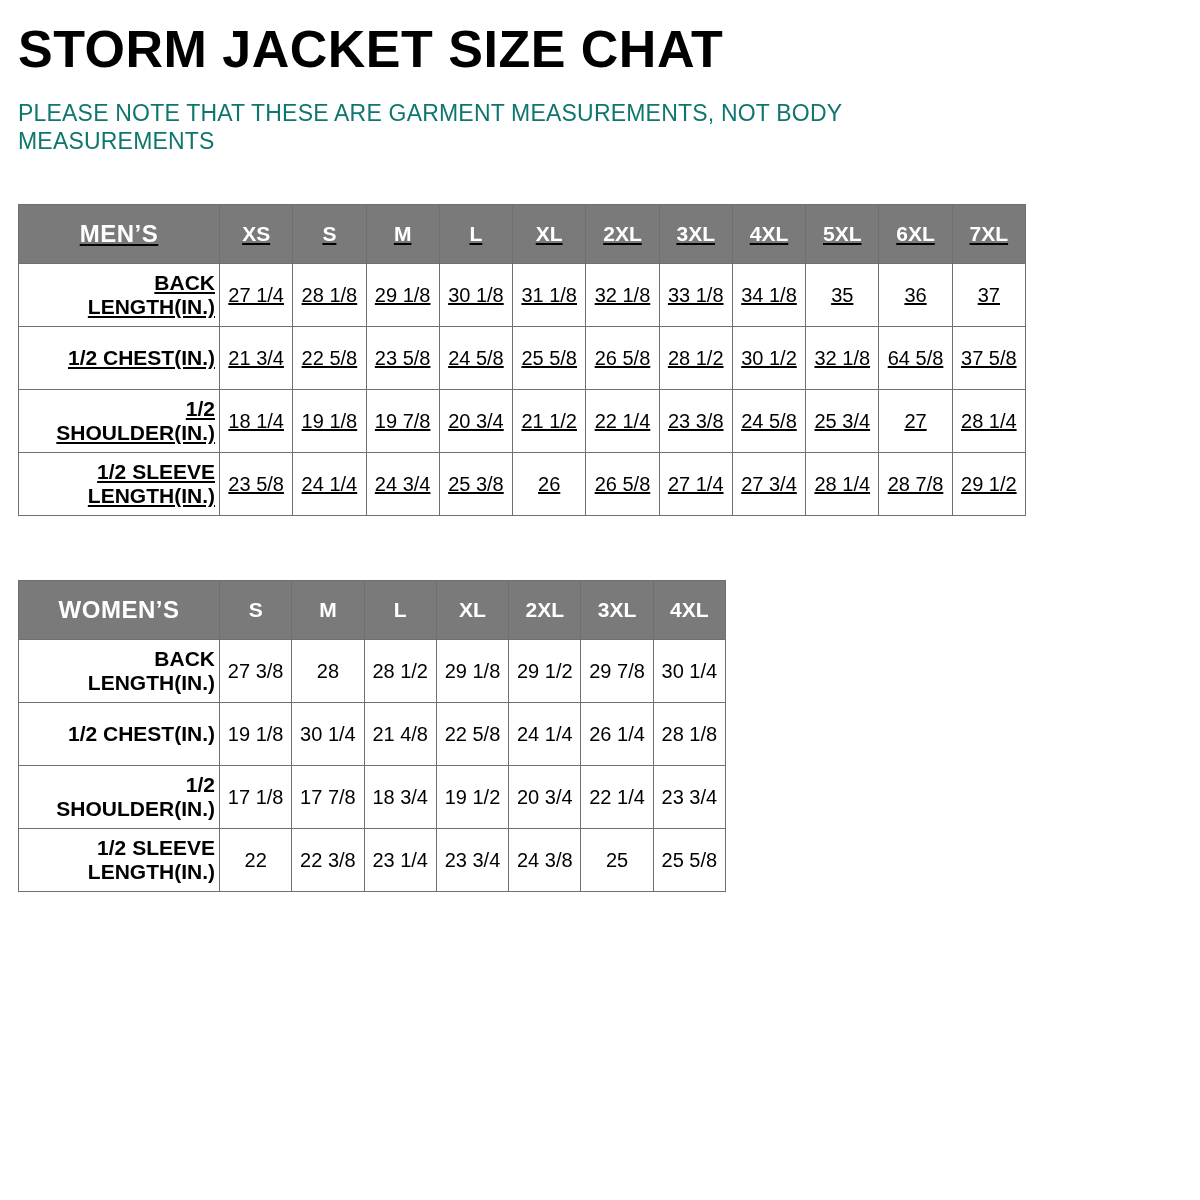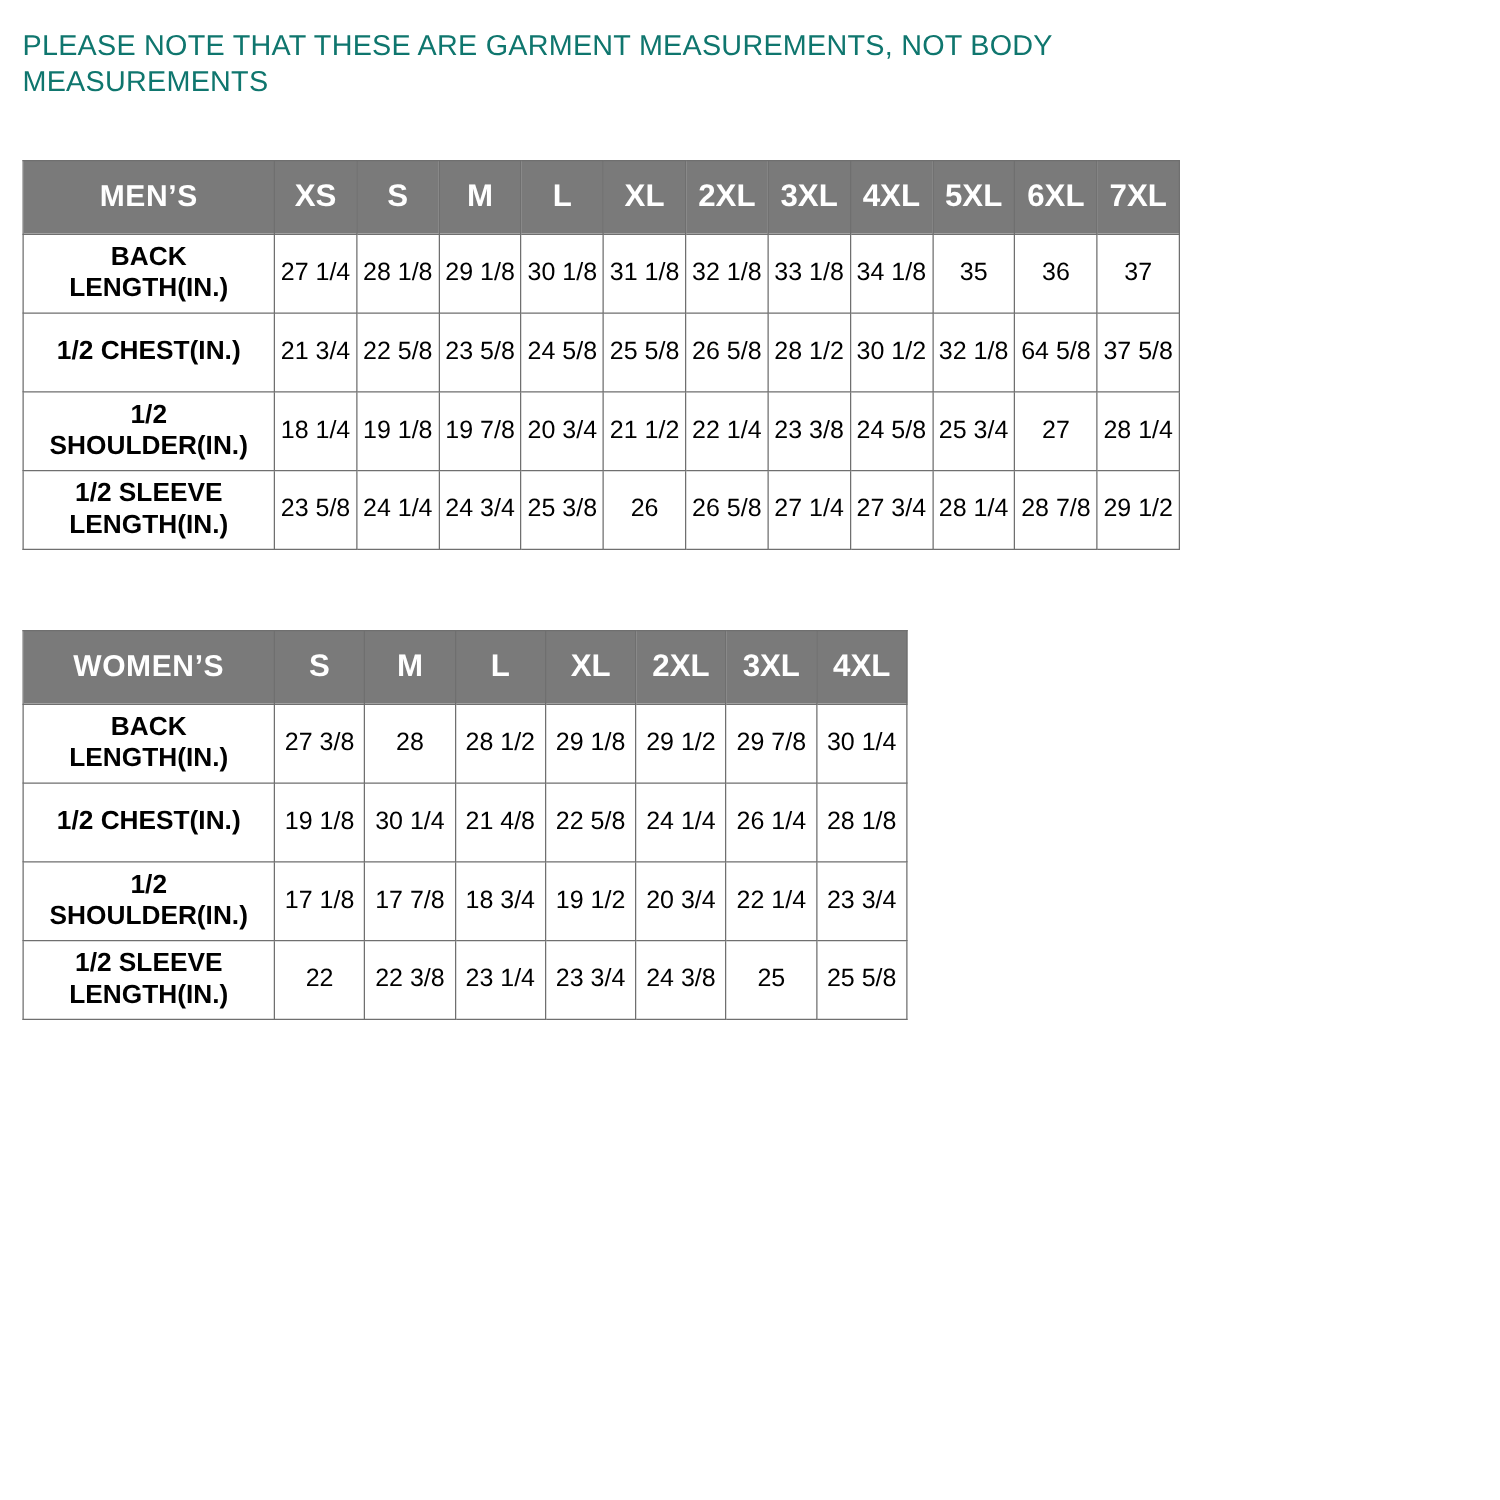--- a/index.html
+++ b/index.html
@@ -38,73 +38,76 @@
     max-width: 960px;
     letter-spacing: 0.2px;
   }
   table {
     border-collapse: collapse;
     table-layout: fixed;
     border: 1px solid #6f6f6f;
   }
   table.men-table {
     margin-top: 48px;
-    width: 926px;
+    width: 1008px;
+    text-decoration: underline;
   }
   table.women-table {
     margin-top: 64px;
     width: 708px;
   }
   th, td {
     border: 1px solid #6f6f6f;
     text-align: center;
     vertical-align: middle;
     font-size: 20px;
     font-weight: normal;
     padding: 0;
     height: 52px;
     color: #000;
     background: #ffffff;
   }
   thead th {
     background: #7a7a7a;
     color: #ffffff;
     font-weight: bold;
-    font-size: 25px;
+    font-size: 21px;
     height: 58px;
   }
   thead th.corner {
     font-size: 24px;
     letter-spacing: 0.5px;
   }
   tbody th.rowlabel {
     background: #ffffff;
     color: #000;
     font-weight: bold;
     font-size: 21px;
     line-height: 1.15;
     height: 62px;
     padding: 0 4px;
+    text-align: right;
   }
   .men-table thead th.corner,
   .men-table tbody th.rowlabel { width: 200px; }
   .women-table thead th.corner,
   .women-table tbody th.rowlabel { width: 200px; }
   .footer-note {
     color: #ff0000;
     font-size: 23px;
     letter-spacing: 0.2px;
     margin-top: 92px;
   }
 </style>
 </head>
 <body>
 
 <div class="page">
 
+  <h1 class="title">STORM JACKET SIZE CHAT</h1>
 
   <p class="note">PLEASE NOTE THAT THESE ARE GARMENT MEASUREMENTS, NOT BODY MEASUREMENTS</p>
 
   <table class="men-table">
     <thead>
       <tr>
         <th class="corner">MEN’S</th>
         <th>XS</th>
         <th>S</th>
         <th>M</th>

